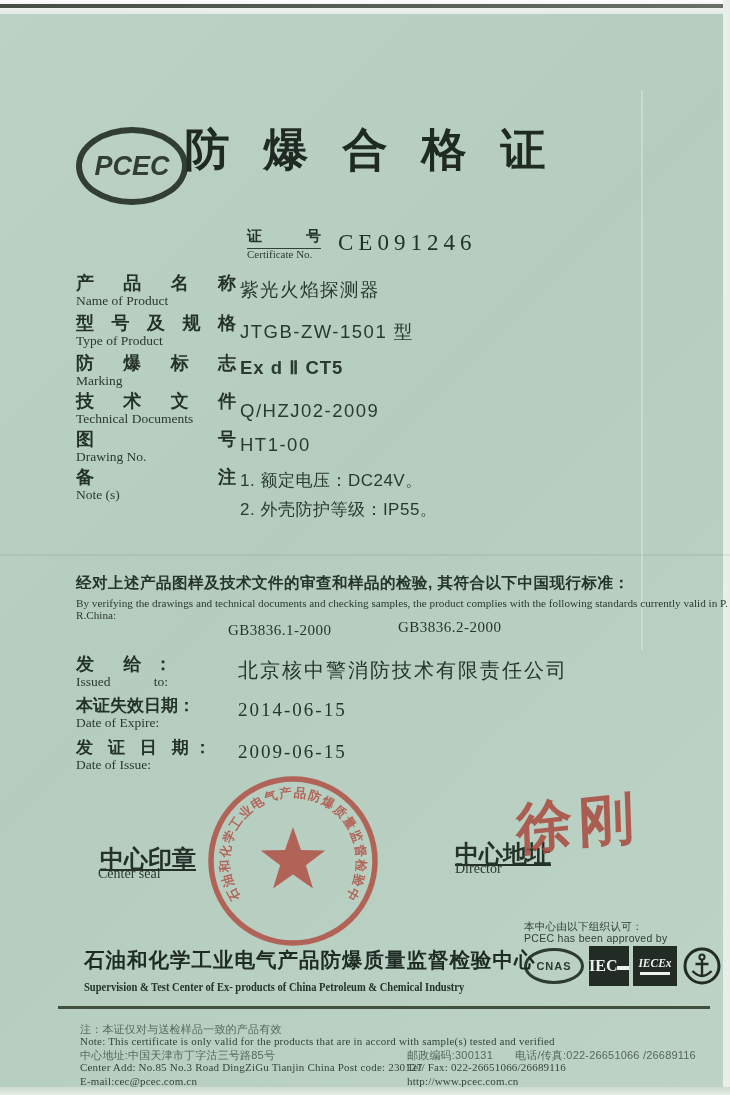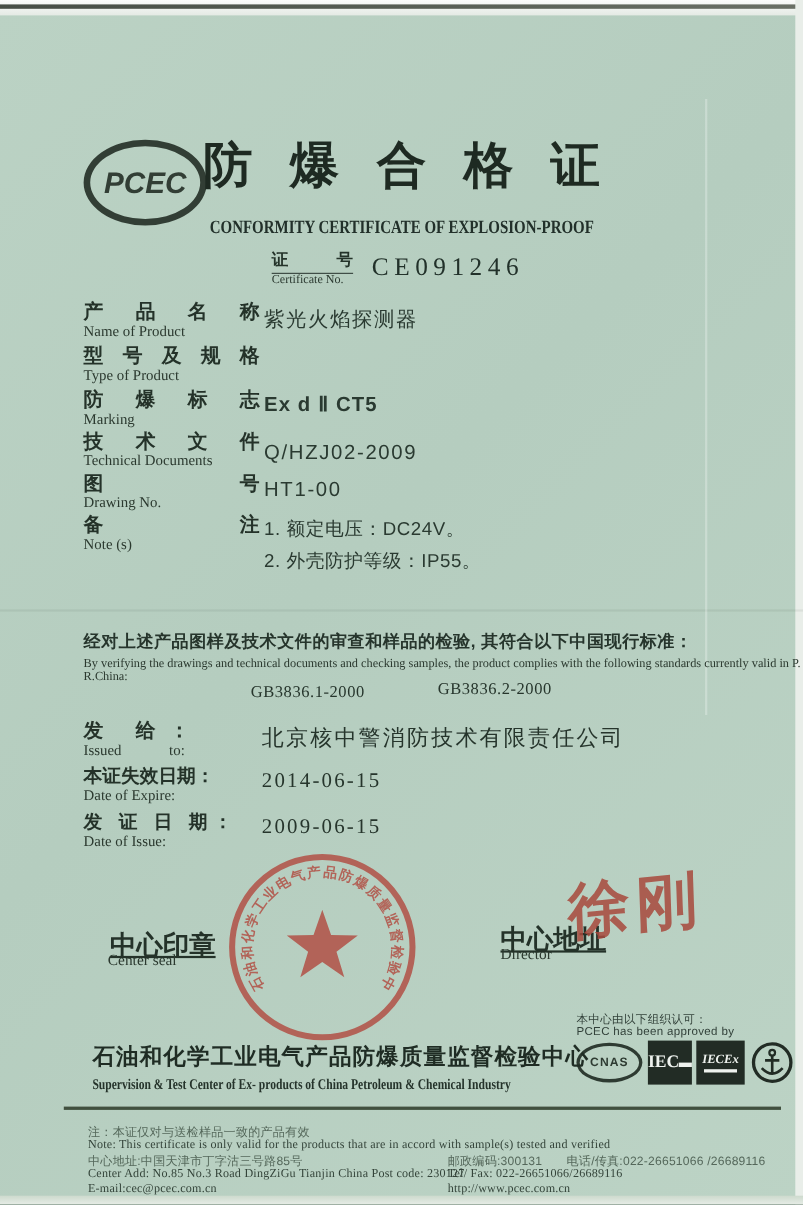--- a/index.html
+++ b/index.html
@@ -88,33 +88,31 @@
   <div class="abs scan-top-line"></div>
   <div class="abs scan-right"></div>
   <div class="abs scan-bottom"></div>
   <div class="abs crease-h"></div>
   <div class="abs crease-v"></div>
 
   <div class="abs logo">
     <span>PCEC</span>
   </div>
   <div class="abs title">防爆合格证</div>
-  <div class="abs subtitle-wrap">
-    <span class="subtitle">CONFORMITY CERTIFICATE OF EXPLOSION-PROOF</span>
-  </div>
   <div class="abs cert-zh just serif">证 号</div>
   <div class="abs cert-en serif">Certificate No.</div>
   <div class="abs cert-val serif">CE091246</div>
 
   <div class="abs zh-label just" style="top:271px">产 品 名 称</div>
   <div class="abs en-label" style="top:293px">Name of Product</div>
   <div class="abs val" style="top:277px">紫光火焰探测器</div>
 
   <div class="abs zh-label just" style="top:311px">型 号 及 规 格</div>
   <div class="abs en-label" style="top:333px">Type of Product</div>
+  <div class="abs val" style="top:319px">JTGB-ZW-1501 型</div>
 
   <div class="abs zh-label just" style="top:351px">防 爆 标 志</div>
   <div class="abs en-label" style="top:373px">Marking</div>
   <div class="abs val val-bold" style="top:357px">Ex d Ⅱ CT5</div>
 
   <div class="abs zh-label just" style="top:389px">技 术 文 件</div>
   <div class="abs en-label" style="top:411px">Technical Documents</div>
   <div class="abs val" style="top:400px">Q/HZJ02-2009</div>
 
   <div class="abs zh-label just" style="top:427px">图 号</div>

